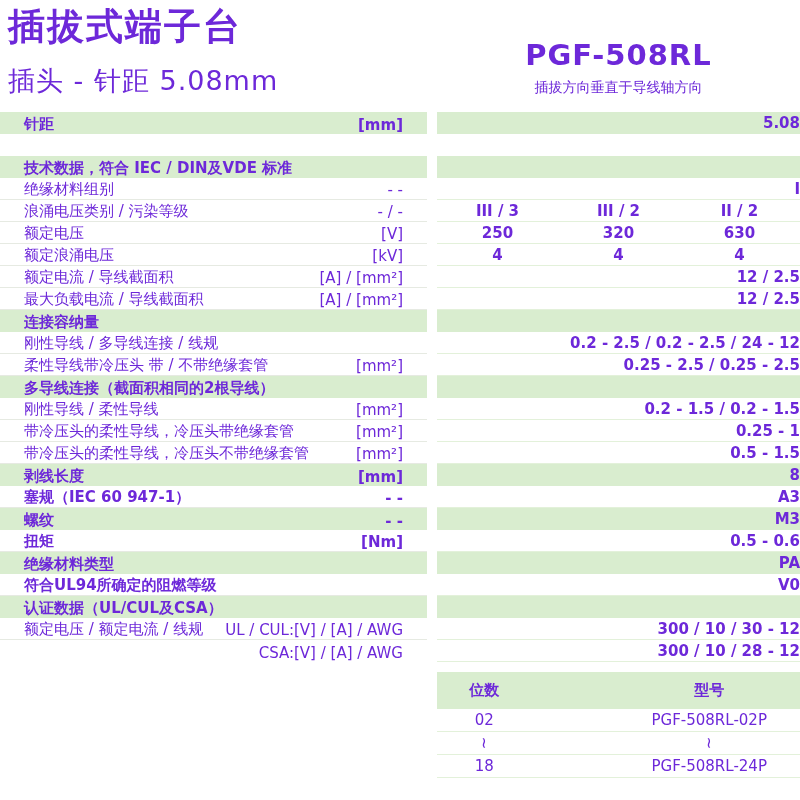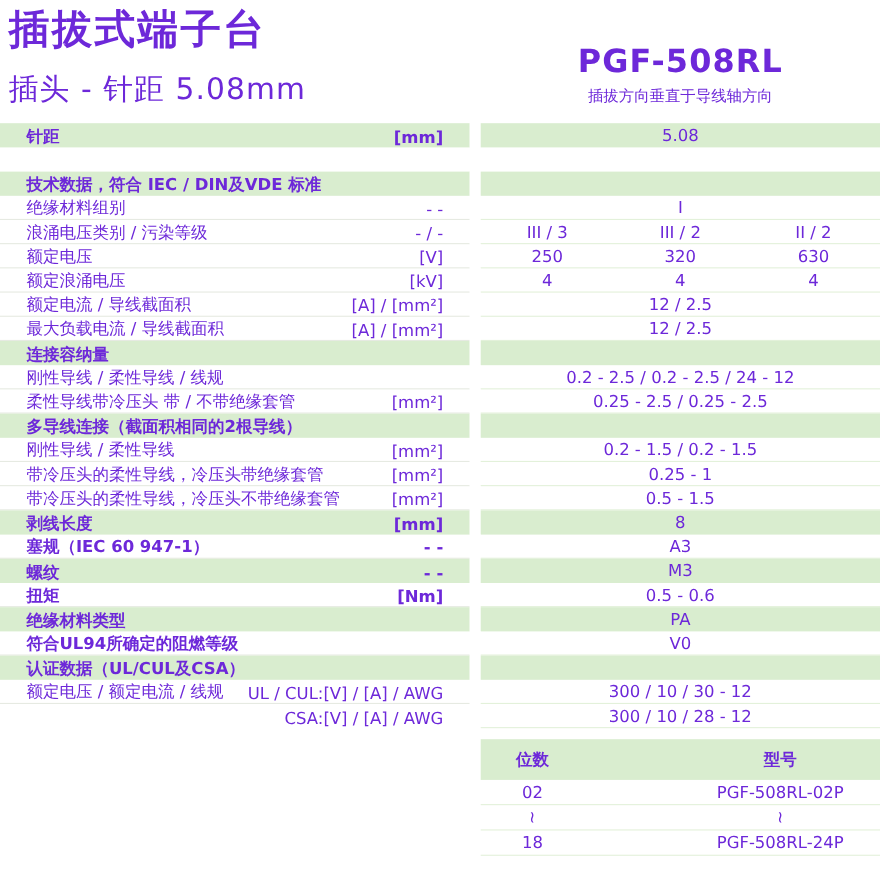--- a/index.html
+++ b/index.html
@@ -11,21 +11,21 @@
   .hdr{position:relative;height:112px;}
   .title{position:absolute;left:8px;top:2px;font-size:37px;font-weight:bold;letter-spacing:2px;}
   .subtitle{position:absolute;left:8px;top:63px;font-size:27px;letter-spacing:1px;}
   .model-wrap{position:absolute;left:437px;top:0;width:363px;height:112px;text-align:center;}
   .model{margin-top:40px;font-size:29px;font-weight:bold;letter-spacing:1px;line-height:30px;}
   .note{margin-top:9px;font-size:14px;}
   
   .row{display:grid;grid-template-columns:427px 10px 363px;height:22px;box-sizing:border-box;}
   .lcell{display:flex;justify-content:space-between;align-items:flex-end;padding:0 24px;box-sizing:border-box;min-width:0;}
   .gapcell{background:#ffffff;}
-  .rcell{display:flex;align-items:center;justify-content:center;font-size:15px;box-sizing:border-box;}
+  .rcell{display:flex;align-items:center;justify-content:flex-end;font-size:15px;box-sizing:border-box;font-weight:bold;}
   .lbl,.unit{font-size:15px;white-space:nowrap;}
   .b{font-weight:bold;}
   .row.green .lcell,.row.green .rcell{background:#d9edcf;}
   .row.data .lcell{border-bottom:1px solid #e6eae2;}
   .row.data .rcell{border-bottom:1px solid #e3f1da;}
   .row.noleftline .lcell{border-bottom:none;}
   .triple{display:grid;grid-template-columns:1fr 1fr 1fr;width:100%;text-align:center;}
   .spacer{height:22px;}
   
   .model-table{margin-left:437px;width:363px;margin-top:10px;}
@@ -154,21 +154,21 @@
     <div class="row green">
       <div class="lcell">
           <span class="lbl b">连接容纳量</span>
         </div>
       <div class="gapcell"></div>
       <div class="rcell"></div>
     </div>
 
     <div class="row data">
       <div class="lcell">
-          <span class="lbl">刚性导线 / 柔性导线 / 线规</span>
+          <span class="lbl">刚性导线 / 多导线连接 / 线规</span>
         </div>
       <div class="gapcell"></div>
       <div class="rcell">
           <span>0.2 - 2.5 / 0.2 - 2.5 / 24 - 12</span>
         </div>
     </div>
 
     <div class="row data">
       <div class="lcell">
           <span class="lbl">柔性导线带冷压头 带 / 不带绝缘套管</span>

